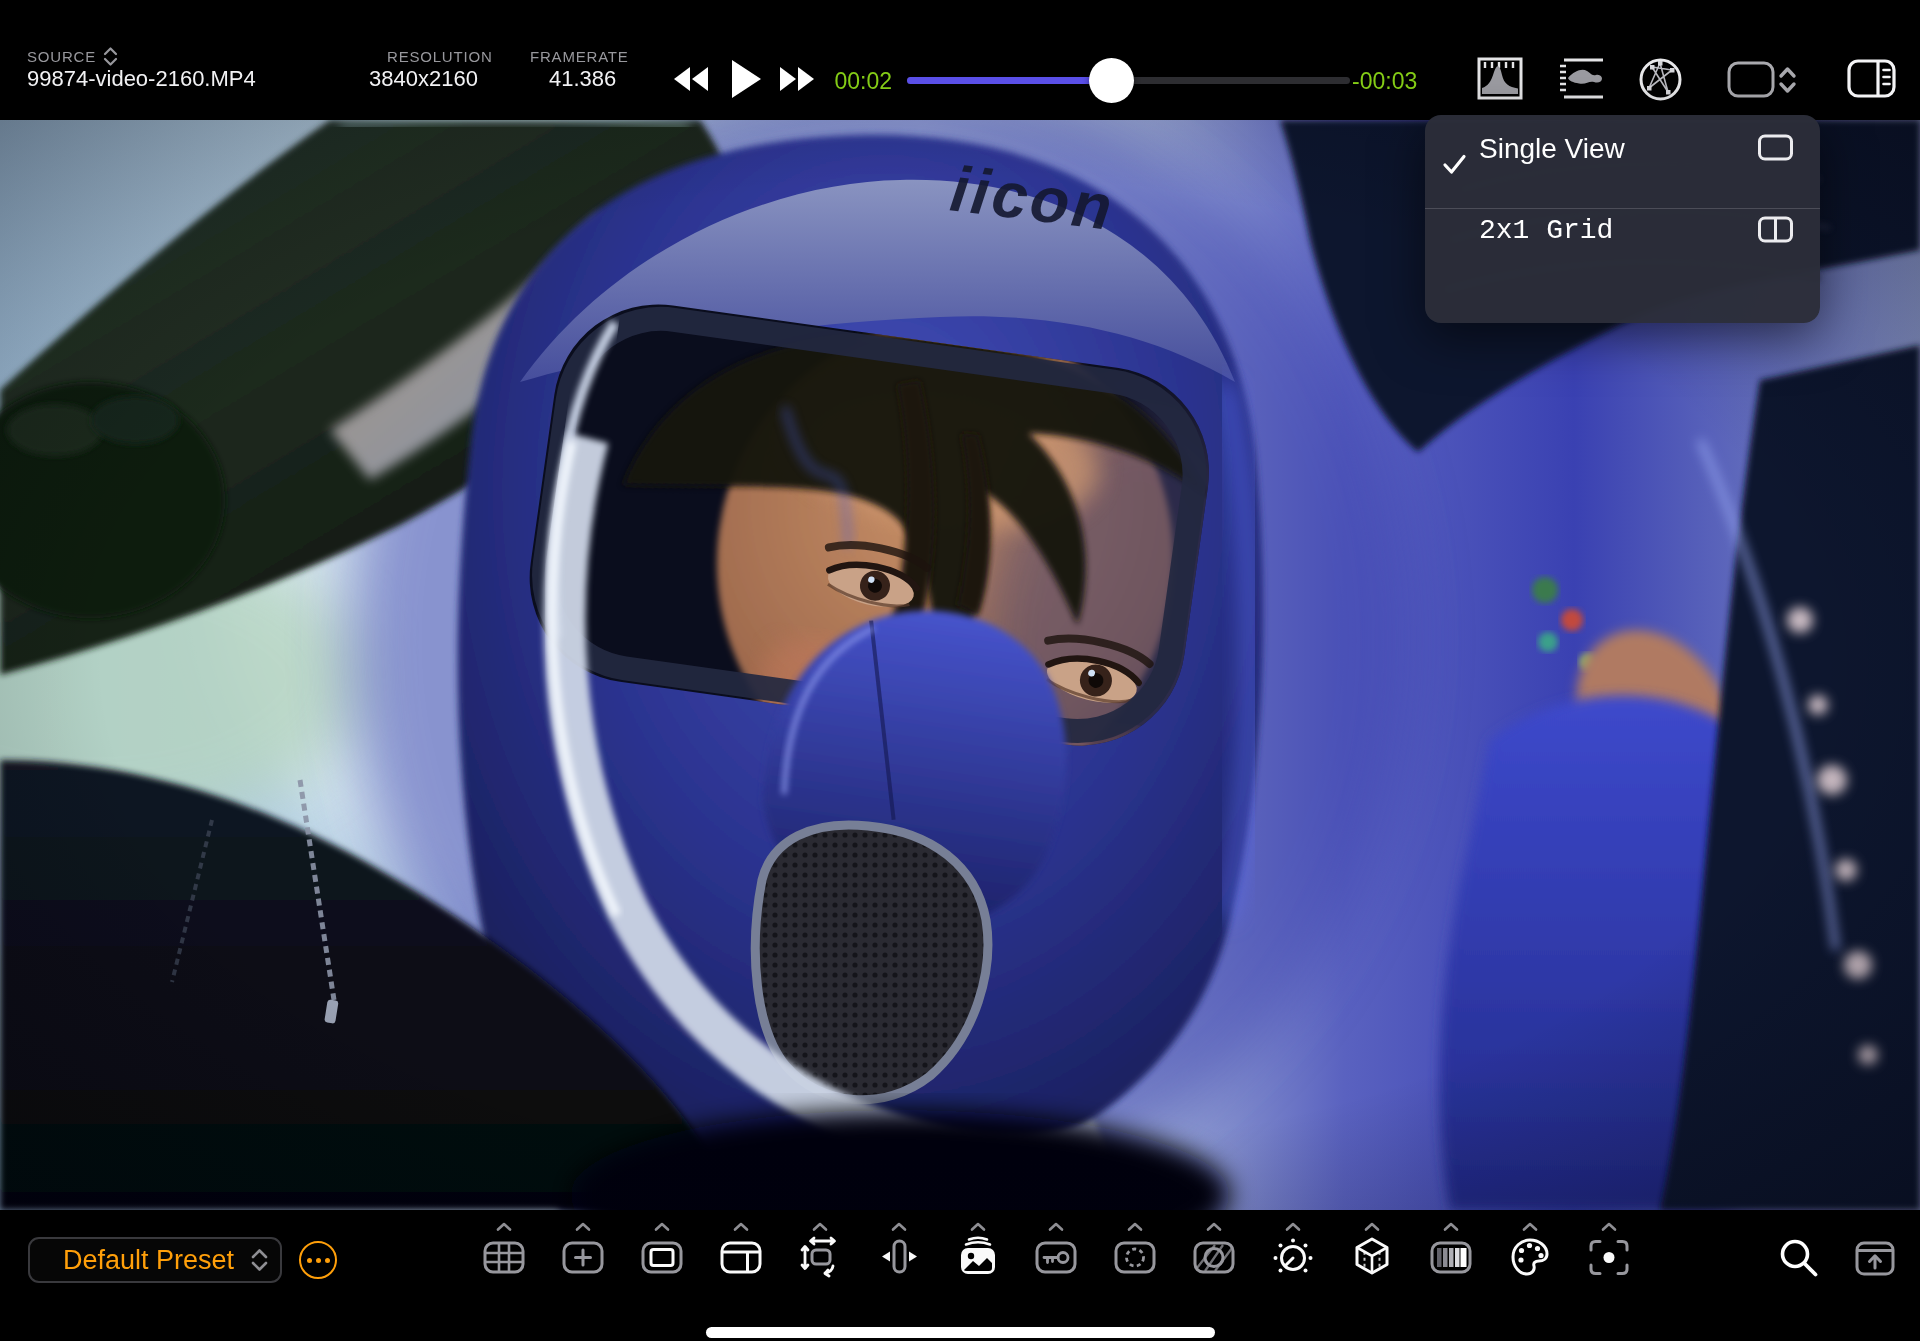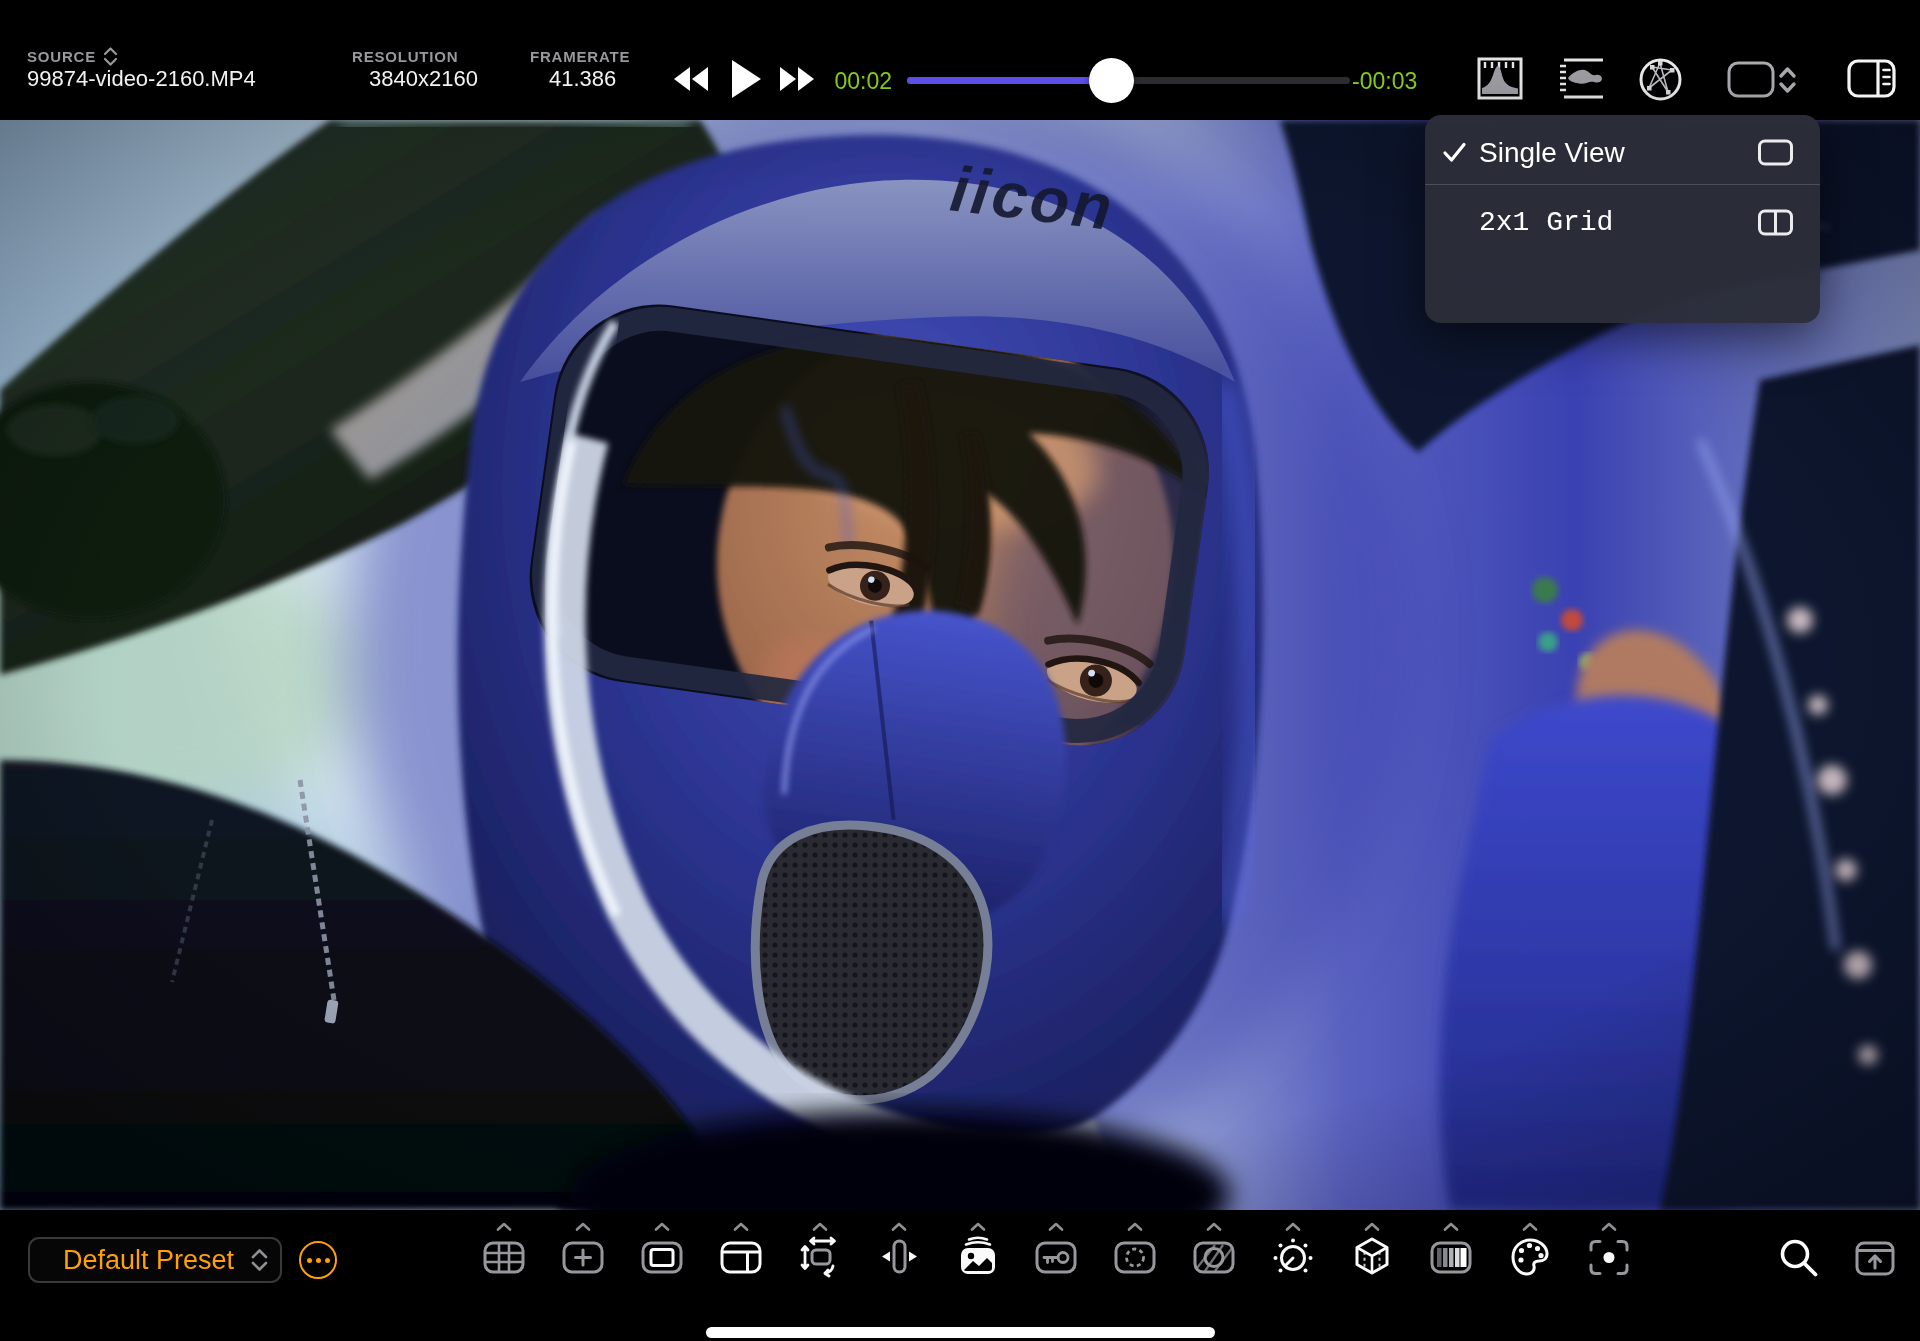--- a/index.html
+++ b/index.html
@@ -1,36 +1,36 @@
 <!DOCTYPE html>
 <html><head>
 <meta charset="utf-8">
 <style>
   * { margin:0; padding:0; box-sizing:border-box; }
   html,body { width:1920px; height:1341px; background:#000; overflow:hidden;
     font-family:"Liberation Sans", sans-serif; -webkit-font-smoothing:antialiased; }
   .abs { position:absolute; }
   
   #top-bar { position:absolute; left:0; top:0; width:1920px; height:120px; background:#000; z-index:30; }
-  .info-label { position:absolute; font-size:15px; letter-spacing:.8px; color:#98989d; top:48px;font-weight:bold; }
+  .info-label { position:absolute; font-size:15px; letter-spacing:.8px; color:#98989d; top:48px; }
   .info-value { position:absolute; font-size:22px; color:#f2f2f4; top:66px; white-space:nowrap; }
   .tbtn { display:flex; align-items:center; justify-content:center; background:none; border:none; cursor:pointer; }
   .time { position:absolute; font-size:23px; color:#84cc16; top:68px; }
   #slider-track { position:absolute; left:907px; top:77px; width:443px; height:7px; border-radius:4px; background:#2d2d31; }
   #progress-fill { position:absolute; left:0; top:0; height:7px; border-radius:4px; background:#5a4fe8; width:46%; }
   #progress-thumb { position:absolute; top:-19px; width:45px; height:45px; border-radius:50%; background:#fff; box-shadow:0 2px 6px rgba(0,0,0,.45); }
   .scope-btn { position:absolute; top:57px; background:none; border:none; cursor:pointer; }
   
   #video-stage { position:absolute; left:0; top:120px; width:1920px; height:1090px; background:#04050c; z-index:1; }
   #video-stage svg { display:block; width:100%; height:100%; }
   
   #view-menu { position:absolute; left:1425px; top:115px; width:395px; height:208px;
     background:rgba(43,45,57,.97); border-radius:16px; z-index:40;
     box-shadow:0 14px 50px rgba(0,0,0,.55); overflow:hidden; }
-  .menu-row { height:69.3px; display:flex; align-items:center; padding:6px 26px 0 18px; cursor:pointer; }
+  .menu-row { height:69.3px; display:flex; padding:6px 26px 0 18px; cursor:pointer;margin-top:12px; }
   .menu-row + .menu-row { border-top:1px solid rgba(255,255,255,.16);font-family:Liberation Mono, monospace; }
   .menu-check { width:30px; display:flex; align-items:center; }
   .menu-label { font-size:28px; color:#fff; margin-left:6px; flex:1; }
   
   #bottom-bar { position:absolute; left:0; top:1210px; width:1920px; height:131px; background:#000; z-index:30; }
   #preset-btn { position:absolute; left:28px; top:27px; width:254px; height:46px; border:2px solid #39393d;
     border-radius:11px; background:#060606; display:flex; align-items:center; padding:0 12px 0 16px; cursor:pointer; }
   #preset-label { font-size:27px; color:#ff9f0a; flex:1; white-space:nowrap; }
   #more-btn { position:absolute; left:299px; top:31px; width:38px; height:38px; border-radius:50%;
     border:2.5px solid #ff9f0a; background:none; display:flex; align-items:center; justify-content:center; gap:4px; cursor:pointer; }
@@ -45,21 +45,21 @@
 </style>
 </head>
 <body>
 
 <header id="top-bar">
   <div class="info-label" style="left:27px">SOURCE</div>
   <svg class="abs" style="left:103px; top:47px" width="15" height="19">
     <path d="M2,7 L7.5,1.5 L13,7 M2,12 L7.5,17.5 L13,12" stroke="#98989d" stroke-width="2.2" fill="none" stroke-linecap="round" stroke-linejoin="round"></path>
   </svg>
   <div class="info-value" style="left:27px">99874-video-2160.MP4</div>
-  <div class="info-label" style="left:352px">RESOLUTION</div>
+  <div class="info-label" style="left:387px">RESOLUTION</div>
   <div class="info-value" style="left:369px">3840x2160</div>
   <div class="info-label" style="left:530px">FRAMERATE</div>
   <div class="info-value" style="left:549px">41.386</div>
 
   <button class="tbtn abs" style="left:672px; top:66px">
     <svg width="37" height="26">
       <polygon points="18,1 2,13 18,25" fill="#fff"></polygon>
         <polygon points="36,1 20,13 36,25" fill="#fff"></polygon>
     </svg>
   </button>

